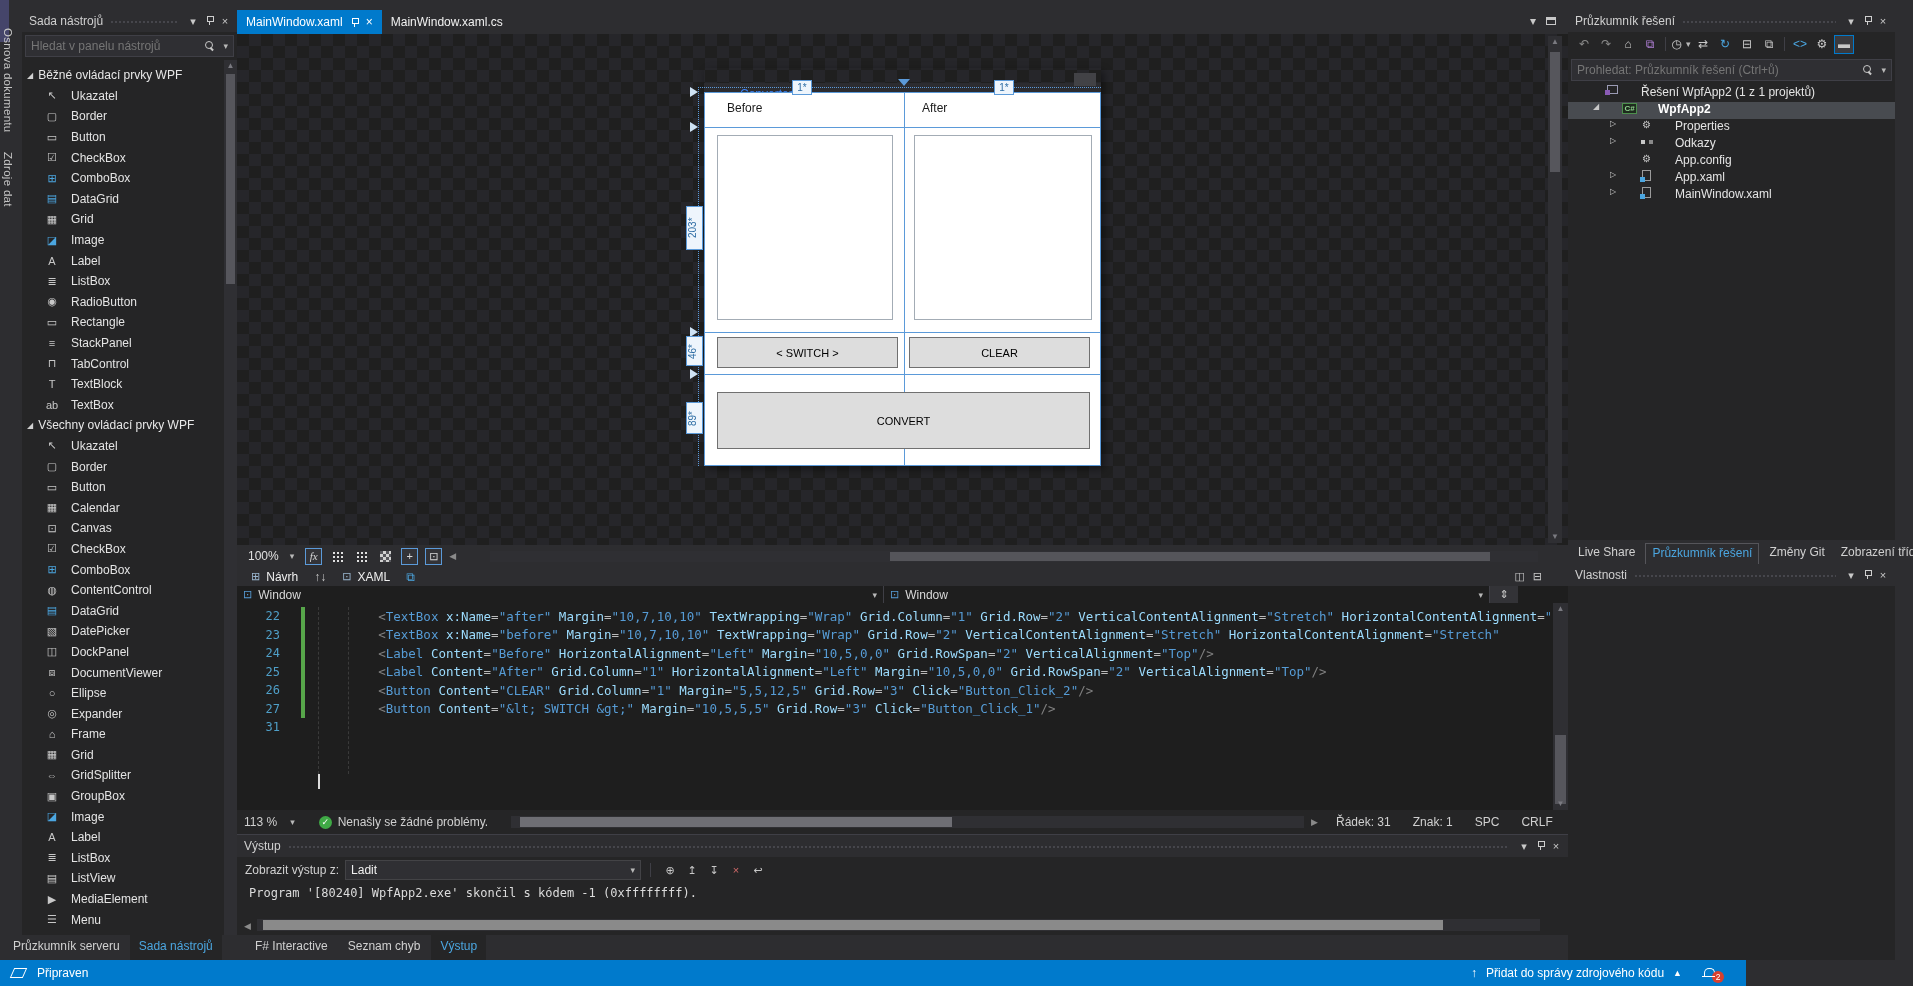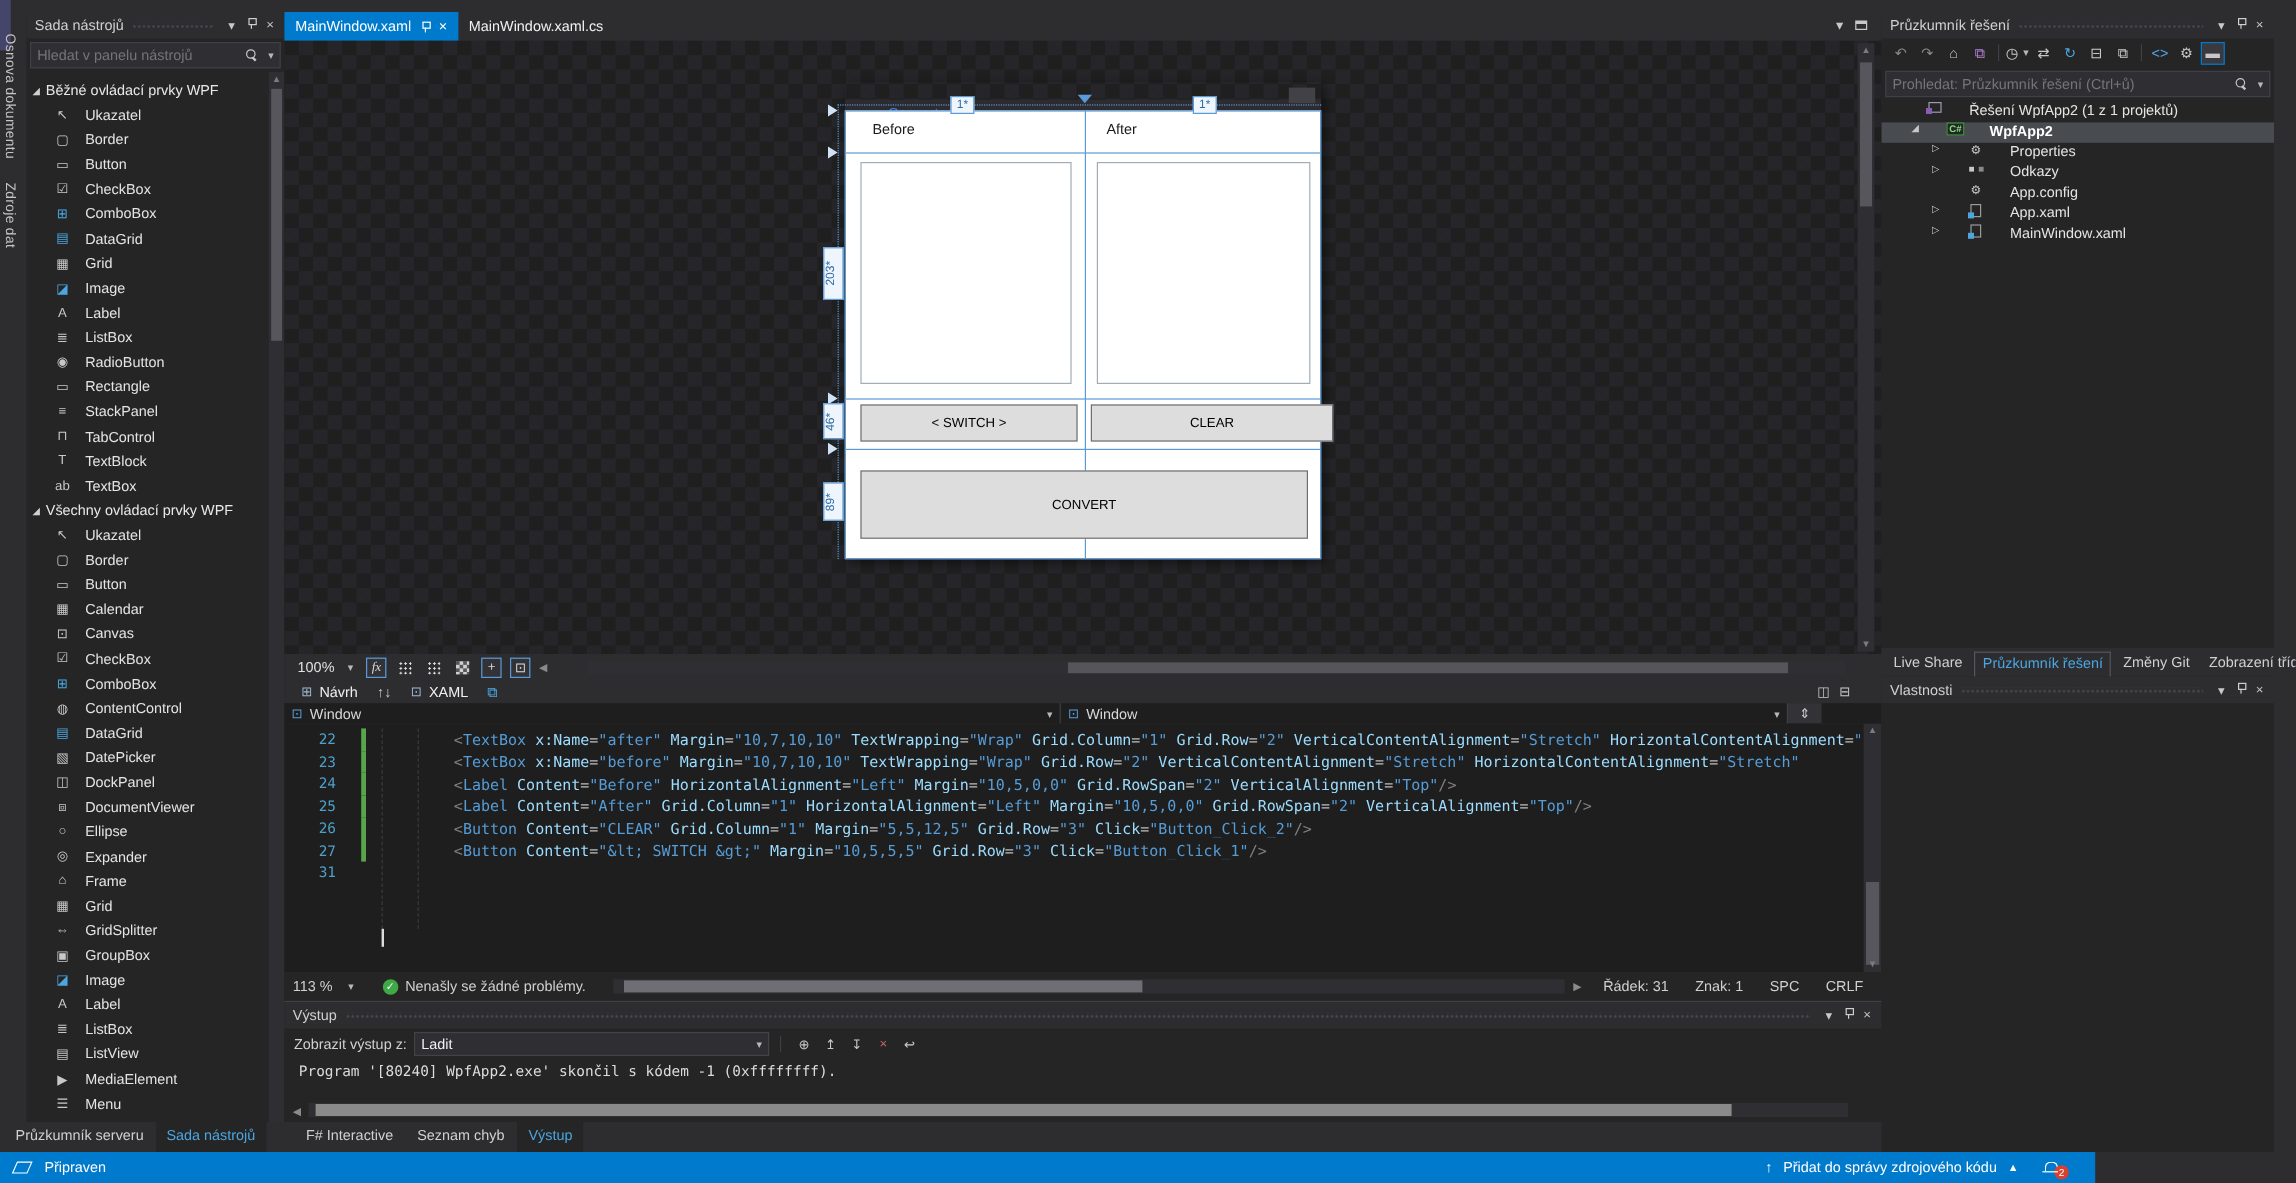--- a/index.html
+++ b/index.html
@@ -398,21 +398,21 @@
         <div class="ab-rowlab" style="top:334px;height:32px">89*</div>
         <div class="ab-tri" style="top:19px"></div>
         <div class="ab-tri" style="top:54px"></div>
         <div class="ab-tri" style="top:259px"></div>
         <div class="ab-tri" style="top:301px"></div>
         <div class="ab-label" style="left:23px">Before</div>
         <div class="ab-label" style="left:218px">After</div>
         <div class="ab-tb" style="left:13px;width:176px"></div>
         <div class="ab-tb" style="left:210px;width:178px"></div>
         <div class="ab-btn" style="left:13px;top:269px;width:181px;height:31px">&lt; SWITCH &gt;</div>
-        <div class="ab-btn" style="left:205px;top:269px;width:202px;height:31px">CLEAR</div>
+        <div class="ab-btn" style="left:205px;top:269px;width:181px;height:31px">CLEAR</div>
         <div class="ab-btn" style="left:13px;top:324px;width:373px;height:57px">CONVERT</div>
       </div>
       <div class="vscroll dz-vscroll">
         <span class="arr" style="top:0">▲</span>
         <div class="thumb" style="top:16px;height:120px"></div>
         <span class="arr" style="bottom:0">▼</span>
       </div>
     </div>
 
     <div id="dz-toolbar">

